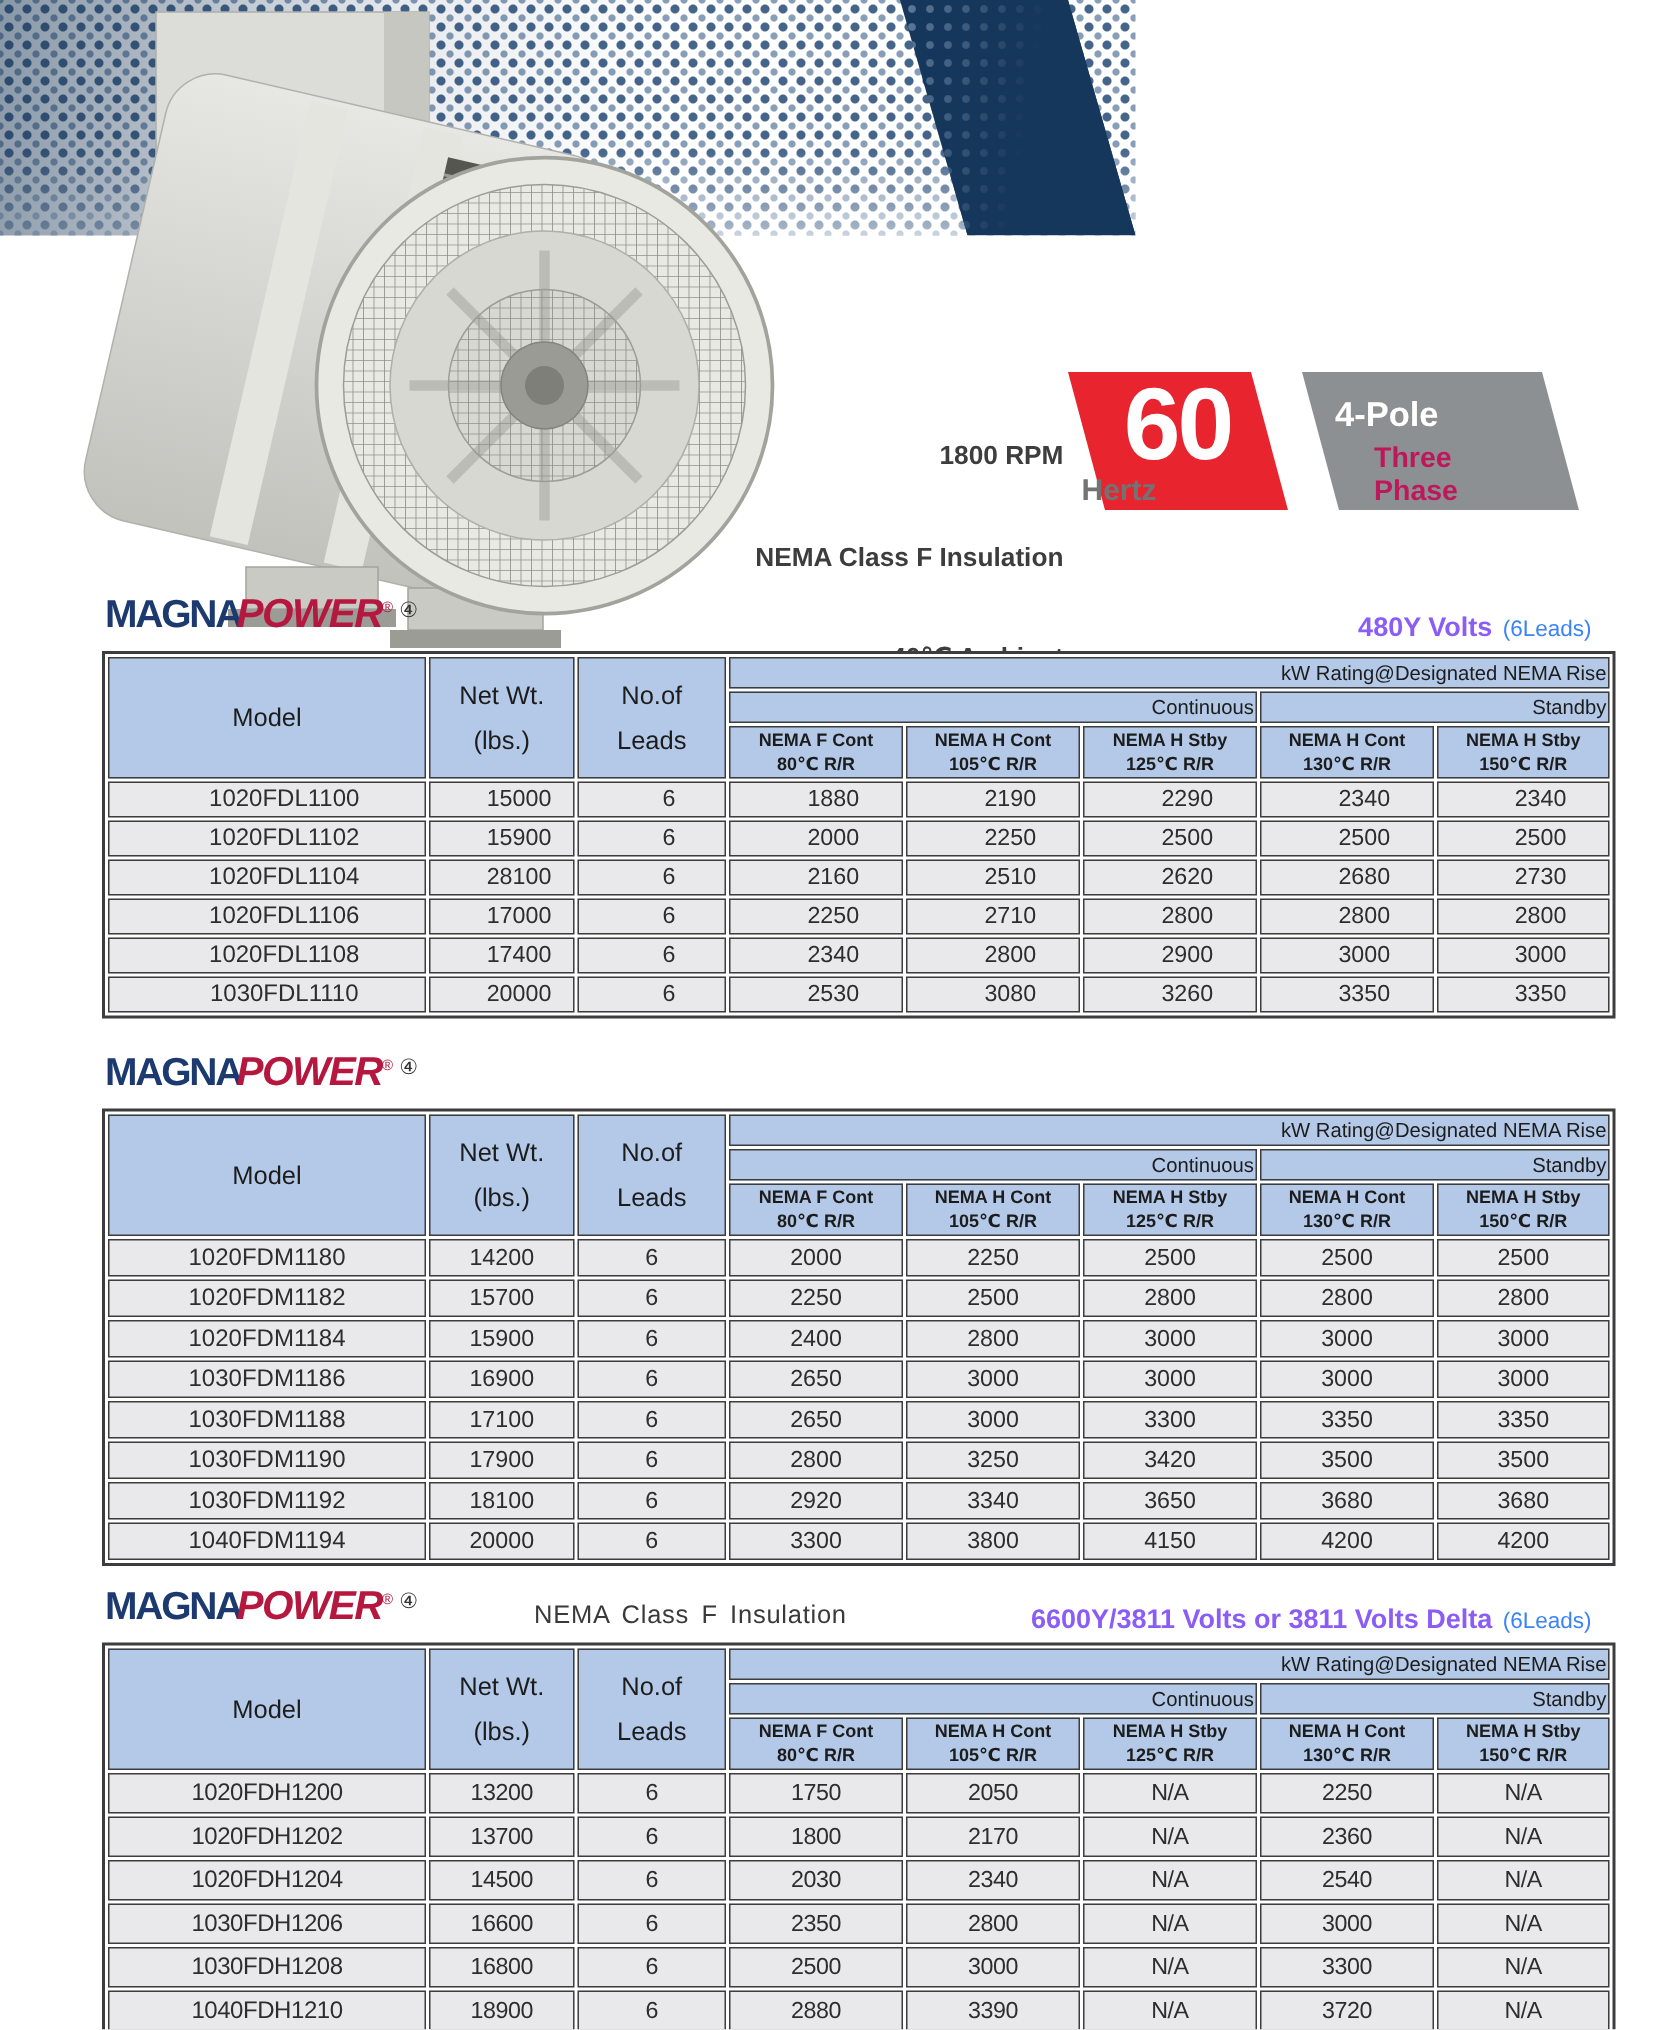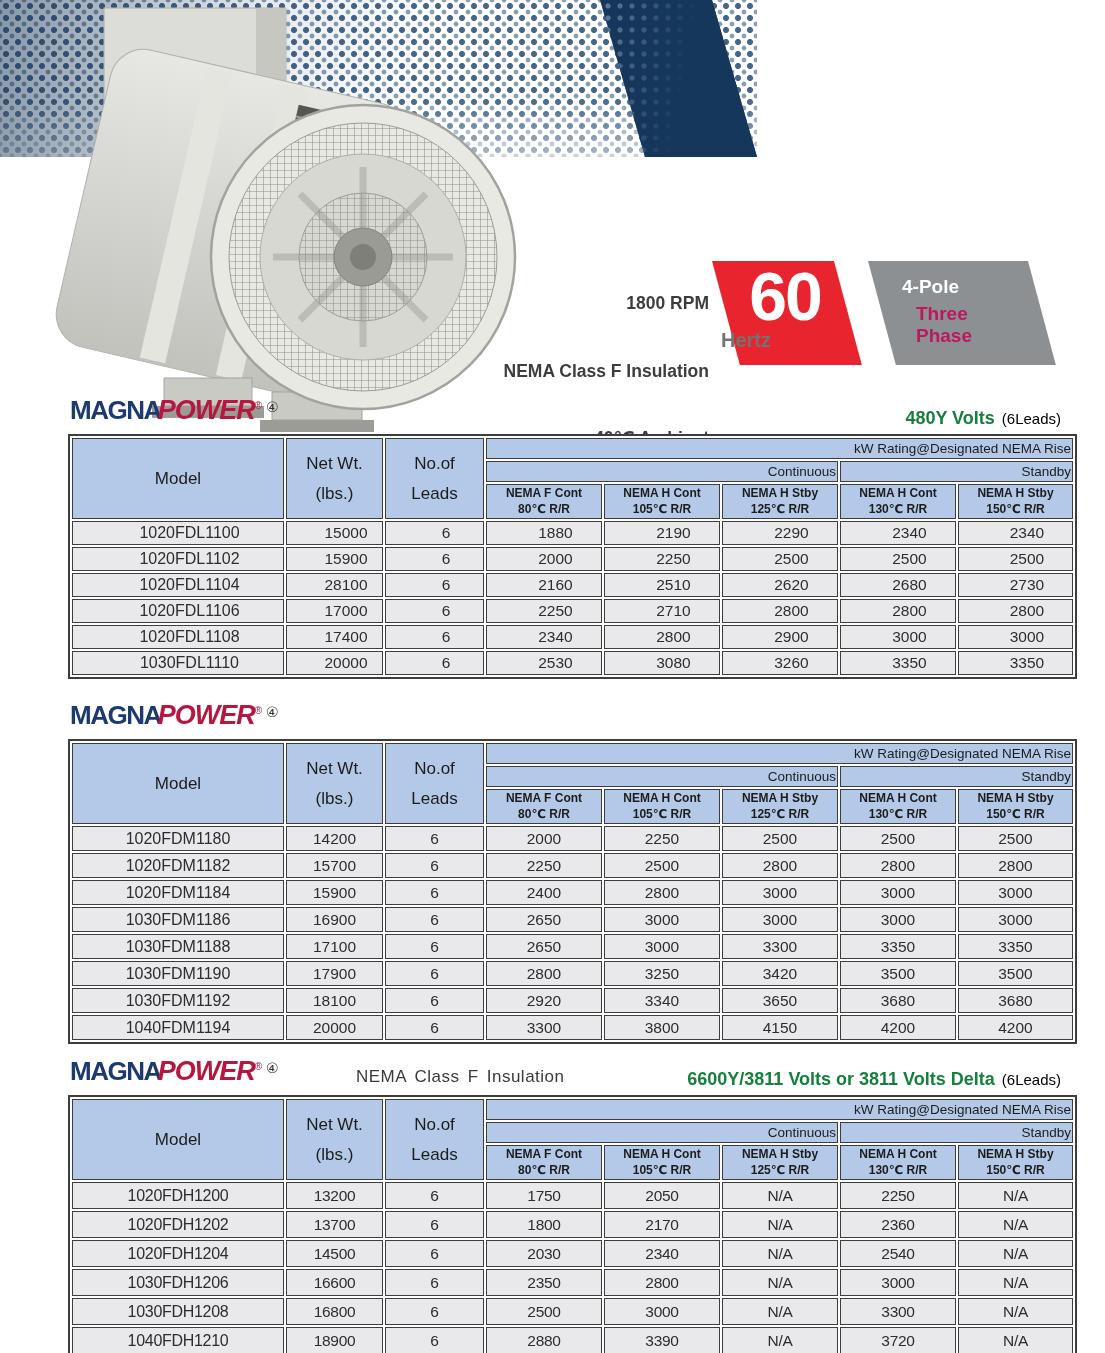--- a/index.html
+++ b/index.html
@@ -21,46 +21,46 @@
       linear-gradient(100deg, rgba(22,55,92,0) 0%, #16375c 55%),
       radial-gradient(circle, rgba(173,193,216,.55) 2.2px, rgba(173,193,216,0) 3px);
     background-size:100% 100%,12px 12px;
     clip-path:polygon(10px 0,122px 0,167px 157px,55px 157px);}
   .generator{position:absolute;left:18px;top:2px;}
 
   .specs{position:absolute;top:247px;right:396px;text-align:right;
     font-size:17.5px;font-weight:600;color:#3d3d3d;line-height:22.5px;white-space:pre-wrap;}
   .specs sup{font-size:11px;line-height:0;}
 
-  .badge{position:absolute;top:261px;height:104px;}
+  .badge{position:absolute;top:248px;height:92px;}
   .badge::before{content:"";position:absolute;inset:0;transform:skewX(15deg);transform-origin:0 0;}
   .badge-red{left:712px;width:122px;}
   .badge-red::before{background:#e8242e;}
   .badge-gray{left:868px;width:160px;}
   .badge-gray::before{background:#8d9093;}
   .badge .num{position:relative;width:100%;text-align:center;transform:translateX(12px);
     color:#fff;font-weight:bold;font-size:68px;line-height:64px;margin-top:3px;letter-spacing:-2px;}
   .badge .unit{position:relative;width:100%;text-align:left;transform:translateX(9px);
     color:#737373;font-weight:bold;font-size:20px;line-height:24px;}
-  .badge .bl1{position:relative;color:#fff;font-weight:bold;font-size:19px;margin:15px 0 5px 34px;}
+  .badge .bl1{position:relative;color:#fff;font-weight:bold;font-size:23px;margin:15px 0 5px 22px;}
   .badge .bl2{position:relative;color:#be185d;font-weight:bold;font-size:19px;margin-left:48px;}
 
   
   .section{position:absolute;left:68px;width:995px;}
   #sec0{top:392px;} #sec1{top:697px;} #sec2{top:1053px;}
   .sec-head{position:relative;height:42px;}
   .logo{position:absolute;left:2px;bottom:5px;white-space:nowrap;line-height:26px;}
   .logo .magna{font-size:26px;font-weight:600;color:#1d3a70;letter-spacing:-1.5px;}
   .logo .power{font-size:27px;font-weight:800;font-style:italic;color:#b5173f;letter-spacing:-1px;margin-left:-3px;}
   .logo .reg{font-size:10px;color:#b5173f;position:relative;top:-10px;}
   .logo .c4{font-size:14px;color:#333;position:relative;top:-7px;margin-left:4px;}
   .mid-label{position:absolute;left:288px;bottom:8px;font-size:17px;color:#3a3a3a;letter-spacing:.5px;word-spacing:3px;}
   .title{position:absolute;right:2px;bottom:5px;white-space:pre-wrap;}
-  .title .tb{font-size:18px;font-weight:bold;color:#15803d;}
-  .title .tn{font-size:15px;color:#000000;margin-left:7px;}
+  .title .tb{font-size:18px;font-weight:bold;color:#8b5cf6;}
+  .title .tn{font-size:15px;color:#3b82f6;margin-left:7px;}
 
   table.spec{width:995px;border-collapse:separate;border-spacing:2px;table-layout:fixed;
     background:#fff;border:2px solid #3d3d3d;}
   table.spec td{border:1.5px solid #3d3d3d;overflow:hidden;text-align:center;vertical-align:middle;}
   td.hc{background:#b3c9e7;color:#1c1c1c;}
   td.dc{background:#e9e9eb;color:#2d2d2d;font-size:15.5px;}
   td.dc.model{font-size:16px;}
   .hc.big{font-size:17px;font-weight:500;line-height:1.75;}
   .hc.kw,.hc.grp{font-size:13.5px;font-weight:400;height:17px;text-align:right;}
   .hc.colh{font-size:12px;font-weight:700;line-height:1.3;height:28px;}

